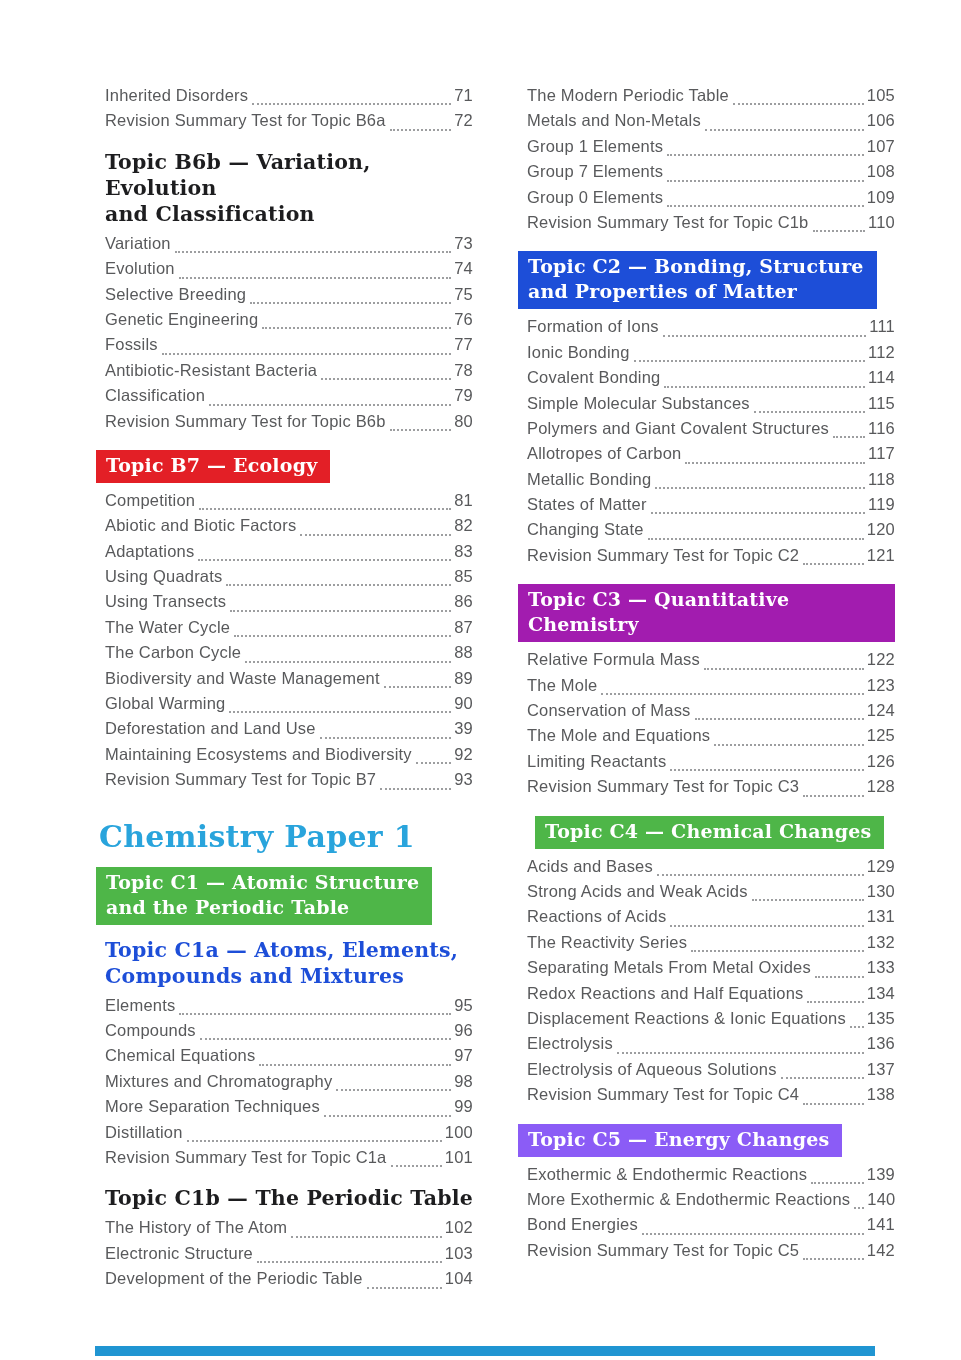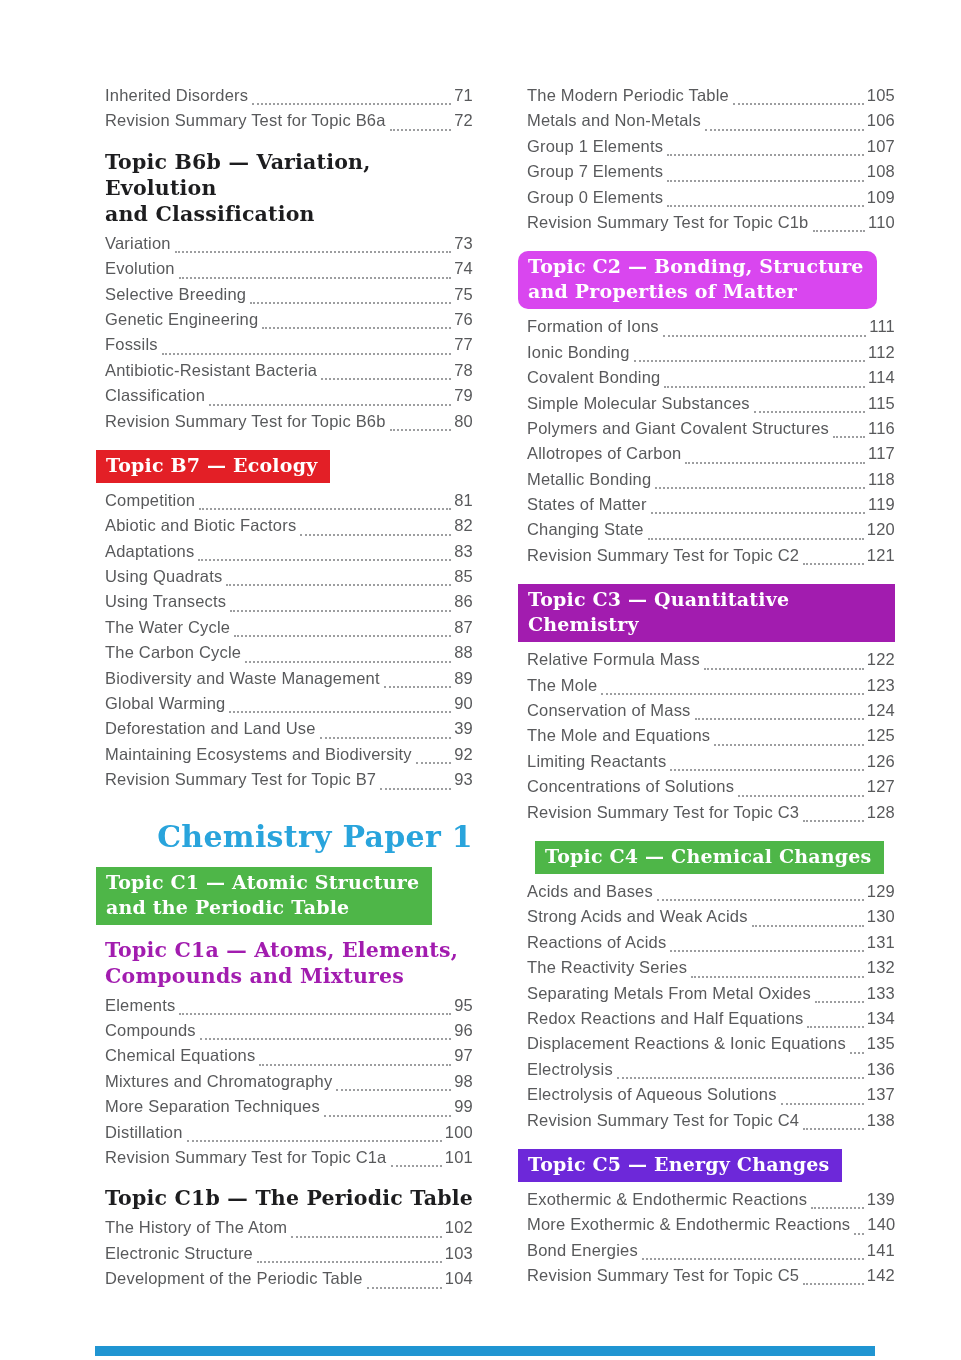--- a/index.html
+++ b/index.html
@@ -47,21 +47,21 @@
     padding:3px 13px 5px 10px;
     margin:13px 0 8px -9px;
     letter-spacing:0.2px;
   }
 
   
   .bigheading{
     font-family:"DejaVu Serif", serif;
     font-weight:bold;
     font-size:30px;line-height:34px;
-    margin:24px 0 6px -6px;letter-spacing:0.3px;text-align:right;
+    margin:24px 0 6px -6px;letter-spacing:0.3px;
   }
 
   .footer-bar{
     position:absolute;left:95px;top:1346px;
     width:780px;height:10px;
   }
 </style>
 </head>
 <body>
 
@@ -191,21 +191,21 @@
       </div>
     </div>
     <div class="bigheading" style="color: rgb(41, 164, 220);">
       <div>Chemistry Paper 1</div>
     </div>
     <div class="banner" style="background: rgb(78, 182, 72); display: table;">
       <div>Topic C1 — Atomic Structure</div>
       <div>and the Periodic Table</div>
     </div>
     <br style="display: none;">
-    <div class="subheading" style="color: #a21caf;">
+    <div class="subheading" style="color: #1d4ed8;">
       <div>Topic C1a — Atoms, Elements,</div>
       <div>Compounds and Mixtures</div>
     </div>
     <div class="entries">
       <div class="entry">
         <span class="t">Elements</span>
         <span class="dots" style="border-bottom-color: rgb(157, 158, 160);"></span>
         <span class="p">95</span>
       </div>
       <div class="entry">
@@ -287,21 +287,21 @@
         <span class="t">Group 0 Elements</span>
         <span class="dots" style="border-bottom-color: rgb(157, 158, 160);"></span>
         <span class="p">109</span>
       </div>
       <div class="entry">
         <span class="t">Revision Summary Test for Topic C1b</span>
         <span class="dots" style="border-bottom-color: rgb(157, 158, 160);"></span>
         <span class="p">110</span>
       </div>
     </div>
-    <div class="banner" style="background: #d946ef; display: table; border-radius: 10px;">
+    <div class="banner" style="background: #1d4ed8; display: table;">
       <div>Topic C2 — Bonding, Structure</div>
       <div>and Properties of Matter</div>
     </div>
     <br style="display: none;">
     <div class="entries">
       <div class="entry">
         <span class="t">Formation of Ions</span>
         <span class="dots" style="border-bottom-color: rgb(157, 158, 160);"></span>
         <span class="p">111</span>
       </div>
@@ -375,25 +375,20 @@
         <span class="t">The Mole and Equations</span>
         <span class="dots" style="border-bottom-color: rgb(157, 158, 160);"></span>
         <span class="p">125</span>
       </div>
       <div class="entry">
         <span class="t">Limiting Reactants</span>
         <span class="dots" style="border-bottom-color: rgb(157, 158, 160);"></span>
         <span class="p">126</span>
       </div>
       <div class="entry">
-        <span class="t">Concentrations of Solutions</span>
-        <span class="dots" style="border-bottom-color: rgb(157, 158, 160);"></span>
-        <span class="p">127</span>
-      </div>
-      <div class="entry">
         <span class="t">Revision Summary Test for Topic C3</span>
         <span class="dots" style="border-bottom-color: rgb(157, 158, 160);"></span>
         <span class="p">128</span>
       </div>
     </div>
     <div class="banner" style="background: rgb(78, 182, 72); display: table; margin-left: 8px;">
       <div>Topic C4 — Chemical Changes</div>
     </div>
     <br style="display: none;">
     <div class="entries">
@@ -441,21 +436,21 @@
         <span class="t">Electrolysis of Aqueous Solutions</span>
         <span class="dots" style="border-bottom-color: rgb(157, 158, 160);"></span>
         <span class="p">137</span>
       </div>
       <div class="entry">
         <span class="t">Revision Summary Test for Topic C4</span>
         <span class="dots" style="border-bottom-color: rgb(157, 158, 160);"></span>
         <span class="p">138</span>
       </div>
     </div>
-    <div class="banner" style="background: #6d28d9; display: table;">
+    <div class="banner" style="background: #8b5cf6; display: table;">
       <div>Topic C5 — Energy Changes</div>
     </div>
     <br style="display: none;">
     <div class="entries">
       <div class="entry">
         <span class="t">Exothermic &amp; Endothermic Reactions</span>
         <span class="dots" style="border-bottom-color: rgb(157, 158, 160);"></span>
         <span class="p">139</span>
       </div>
       <div class="entry">

